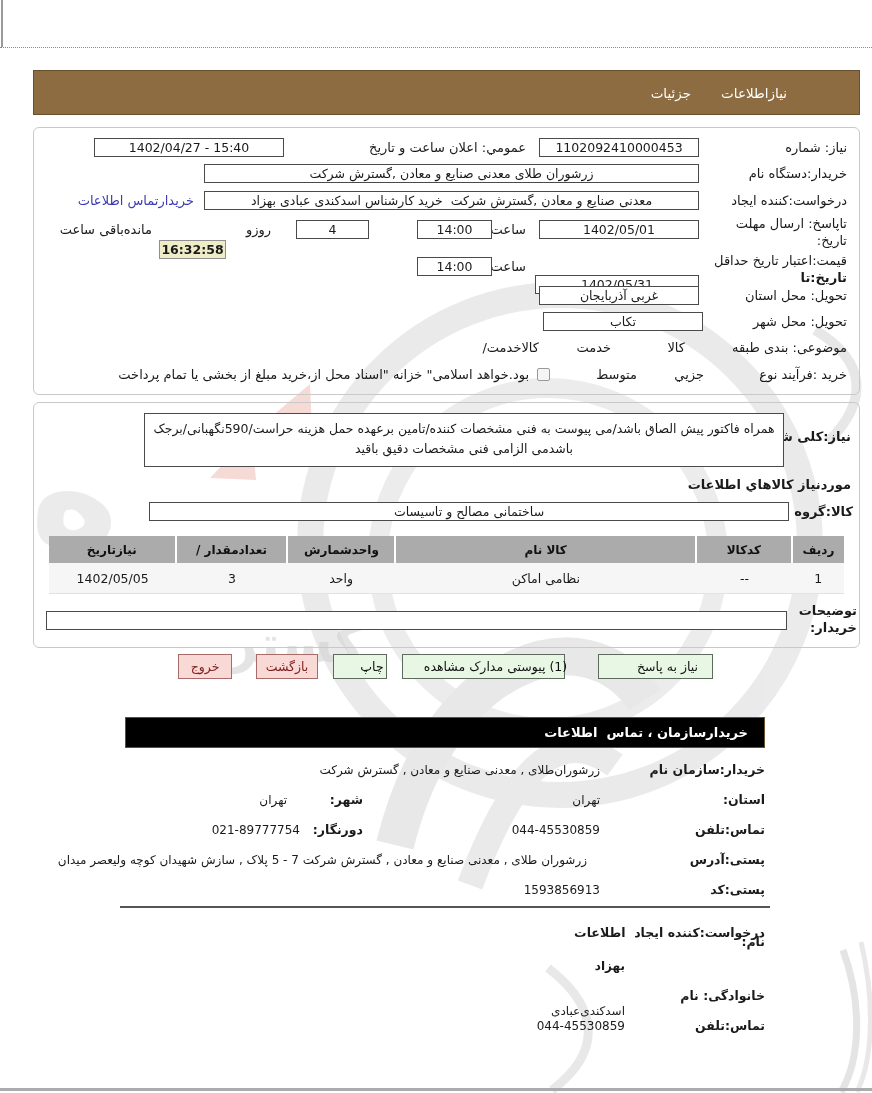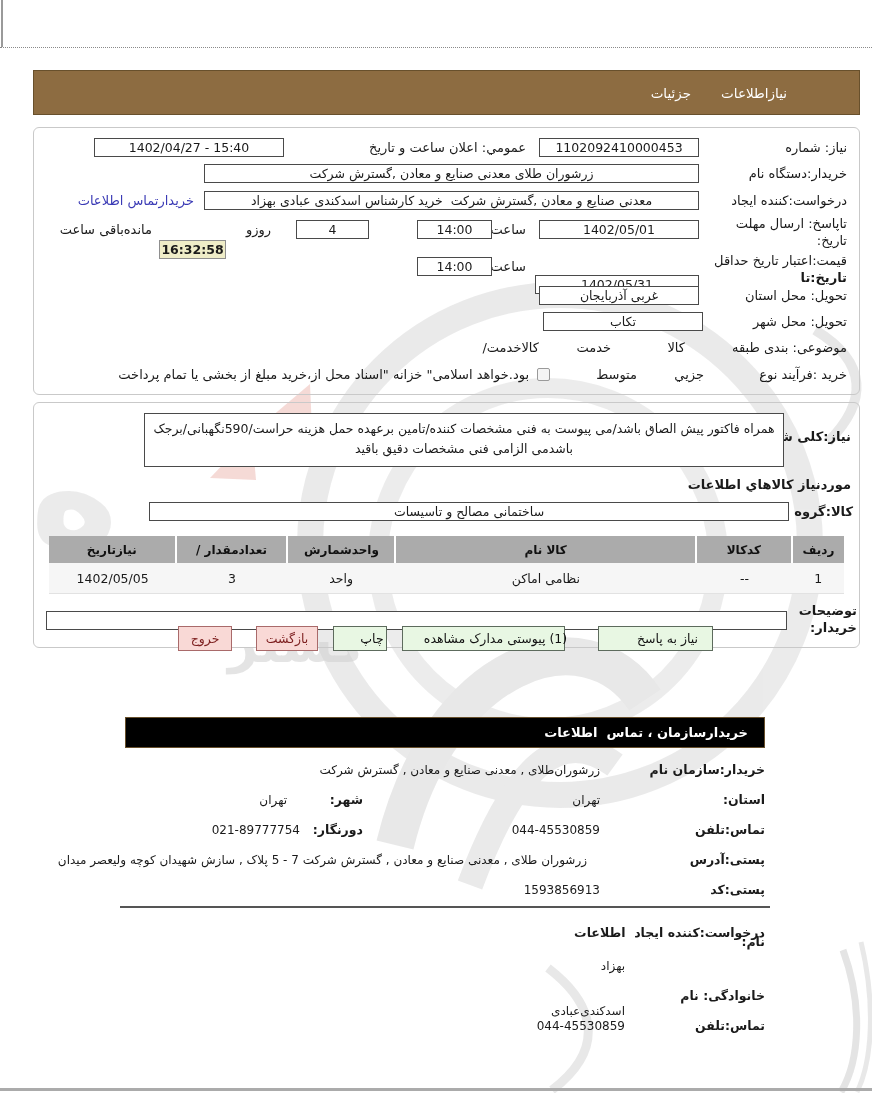--- a/index.html
+++ b/index.html
@@ -190,21 +190,21 @@
       <div class="td c4">3</div>
       <div class="td c5">1402/05/05</div>
     </div>
   </div>
 
   <div class="blbl abs" style="top:200px;right:2px;">توضیحات</div>
   <div class="blbl abs" style="top:217px;right:2px;">‎:‎خریدار</div>
   <div class="field abs" style="top:208px;left:12px;right:72px;justify-content:flex-start;"></div>
 </div>
 
-<div class="layer" style="left:0;top:626px;width:776px;height:26px;">
+<div class="layer" style="left:0;top:654px;width:776px;height:26px;">
   <div class="btn pink" style="left:178px;width:54px;">خروج</div>
   <div class="btn pink" style="left:256px;width:62px;">بازگشت</div>
   <div class="btn green" style="left:333px;width:54px;">چاپ</div>
   <div class="btn green" style="left:402px;width:163px;">مشاهده‎ ‎مدارک‎ ‎پیوستی‎ ‎‎(‎1‎)‎</div>
   <div class="btn green" style="left:598px;width:115px;">پاسخ‎ ‎به‎ ‎نیاز</div>
 </div>
 
 <div class="bar2">
   <span>اطلاعات‎ ‎‎ ‎تماس‎ ‎‎،‎‎ ‎سازمان‌‎خریدار</span>
 </div>
@@ -226,19 +226,19 @@
 <div class="cvalue" style="top:853px;right:285px;">میدان‎ ‎ولیعصر‎ ‎کوچه‎ ‎شهیدان‎ ‎سازش‎ ‎‎,‎‎ ‎پلاک‎ ‎5‎ ‎‎-‎‎ ‎7‎ ‎شرکت‎ ‎گسترش‎ ‎‎,‎‎ ‎معادن‎ ‎و‎ ‎صنایع‎ ‎معدنی‎ ‎‎,‎‎ ‎طلای‎ ‎زرشوران</div>
 
 <div class="clabel" style="top:882px;right:107px;">کد‎:‎پستی</div>
 <div class="cvalue" style="top:883px;right:272px;">1593856913</div>
 
 <div class="divider"></div>
 
 <div class="clabel" style="top:925px;right:107px;">اطلاعات‎ ‎‎ ‎ایجاد‎ ‎کننده‎:‎درخواست</div>
 
 <div class="clabel" style="top:934px;right:107px;">‎:‎نام</div>
-<div class="cvalue" style="top:959px;right:247px;">بهزاد</div>
+<div class="cvalue" style="top:959px;right:247px;font-weight:bold;">بهزاد</div>
 
 <div class="clabel" style="top:988px;right:107px;">نام‎ ‎‎:‎خانوادگی</div>
 <div class="cvalue" style="top:1004px;right:247px;">عبادی‌‎اسدکندی</div>
 
 <div class="clabel" style="top:1018px;right:107px;">تلفن‎:‎تماس</div>
 <div class="cvalue" style="top:1019px;right:247px;">044-45530859</div>
 
 </body></html>

